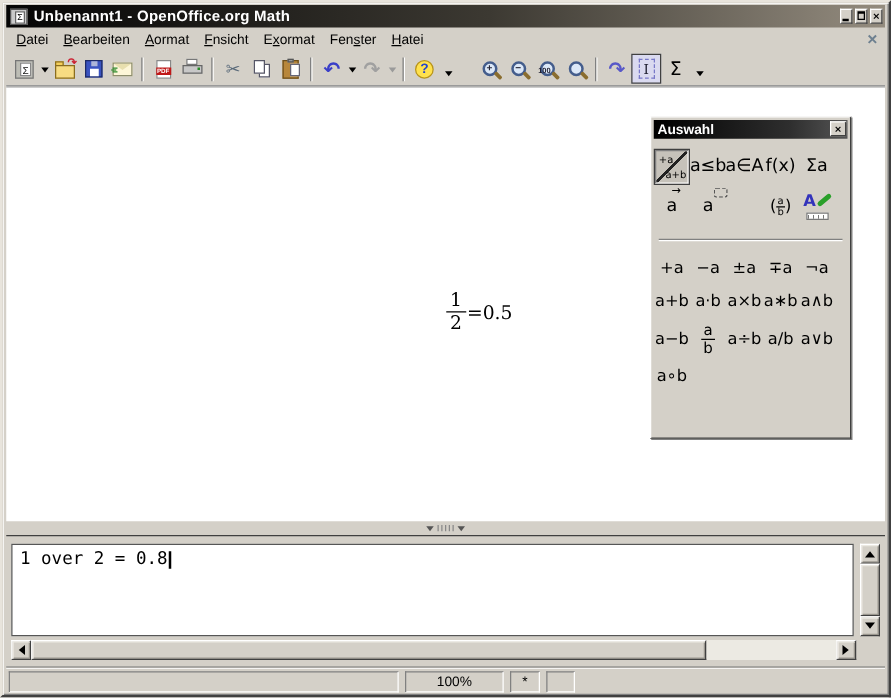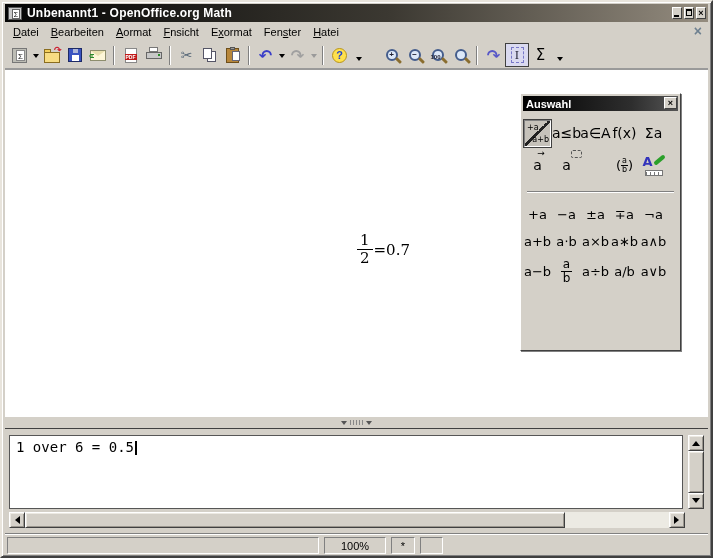--- a/index.html
+++ b/index.html
@@ -179,21 +179,21 @@
   .hscroll .thumb { width:540px; background:#d4d0c8; border:1px solid; border-color:#fff #404040 #404040 #fff;
     box-shadow: inset 1px 1px 0 #ece9e2, inset -1px -1px 0 #9a968e; flex:0 0 auto; }
   .hscroll .track { flex:1; }
 
   
   .statusbar { height:24px; border-top:1px solid #808080; box-shadow: inset 0 1px 0 #fff;
     display:flex; align-items:center; gap:5px; padding:0 2px; font-size:11px; }
   .sb-panel { height:17px; border:1px solid; border-color:#808080 #fff #fff #808080;
     display:flex; align-items:center; justify-content:center; }
   .sb-wide { width:312px; }
-  .sb-zoom { width:62px; }
+  .sb-zoom { width:79px; }
   .sb-mod { width:24px; }
   .sb-extra { width:23px; }
 </style>
 </head>
 <body>
 
 <div class="window">
 
   <div class="titlebar">
     <span class="app-icon">
@@ -332,21 +332,21 @@
         </span>
     </span>
   </div>
 
   <div class="docview">
     <div class="formula">
       <span class="frac">
         <span class="num">1</span>
         <span class="den">2</span>
       </span>
-      <span class="rhs">=0.7</span>
+      <span class="rhs">=0.5</span>
     </div>
 
     <div class="palette">
       <div class="palette-title">
         <span>Auswahl</span>
         <span class="palette-close">×</span>
       </div>
       <div class="palette-body">
         <div class="pal-row cat-row">
           <span class="cat-pressed">
@@ -400,39 +400,42 @@
         <div class="pal-row sym-row tall">
           <span>a−b</span>
           <span class="mfrac">
             <span class="mn">a</span>
             <span class="md">b</span>
           </span>
           <span>a÷b</span>
           <span>a/b</span>
           <span>a∨b</span>
         </div>
+        <div class="pal-row sym-row">
+          <span>a∘b</span>
+        </div>
       </div>
     </div>
   </div>
 
   <div class="splitter">
     <span class="tri"></span>
     <span class="grip">
         <b></b>
         <b></b>
         <b></b>
         <b></b>
         <b></b>
       </span>
     <span class="tri"></span>
   </div>
 
   <div class="cmdregion">
     <div class="cmd-text">
-      <span>1 over 6 = 0.5</span><span class="caret"></span>
+      <span>1 over 2 = 0.8</span><span class="caret"></span>
     </div>
     <div class="vscroll">
       <span class="sbtn">
           <span class="tri-up"></span>
         </span>
       <span class="thumb"></span>
       <span class="sbtn">
           <span class="tri-down"></span>
         </span>
     </div>

